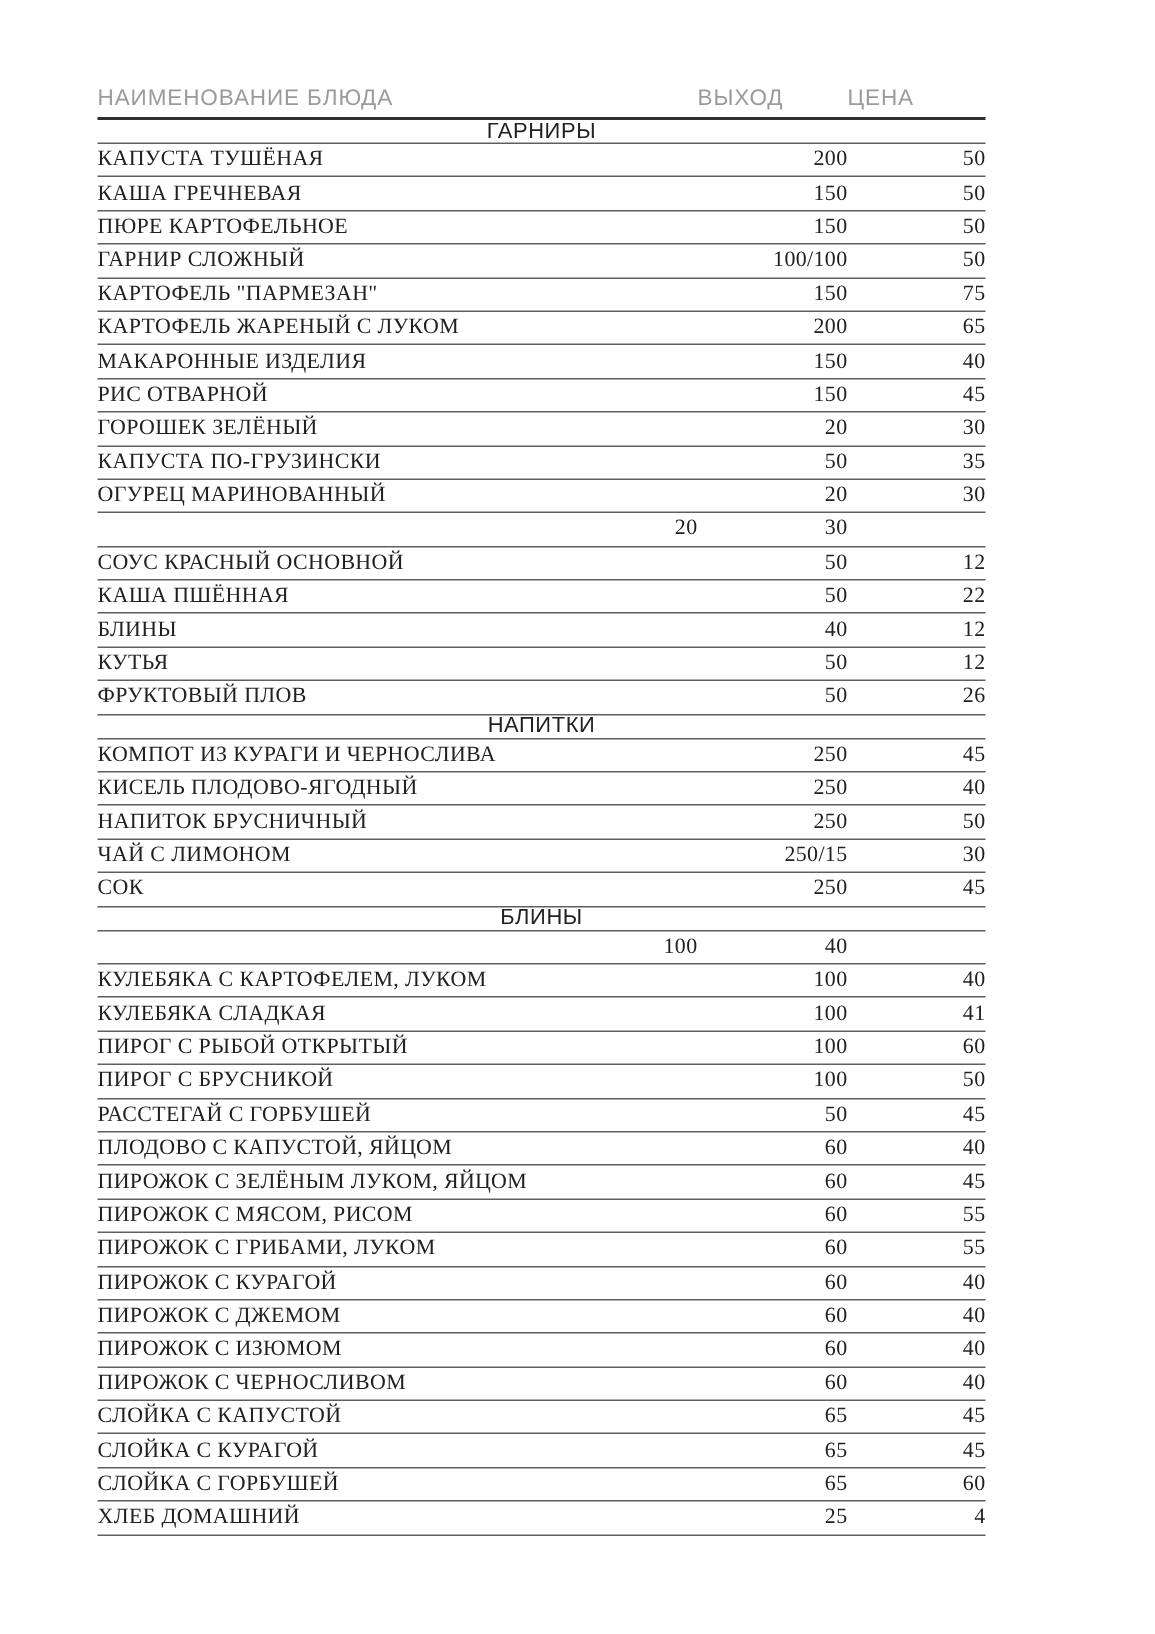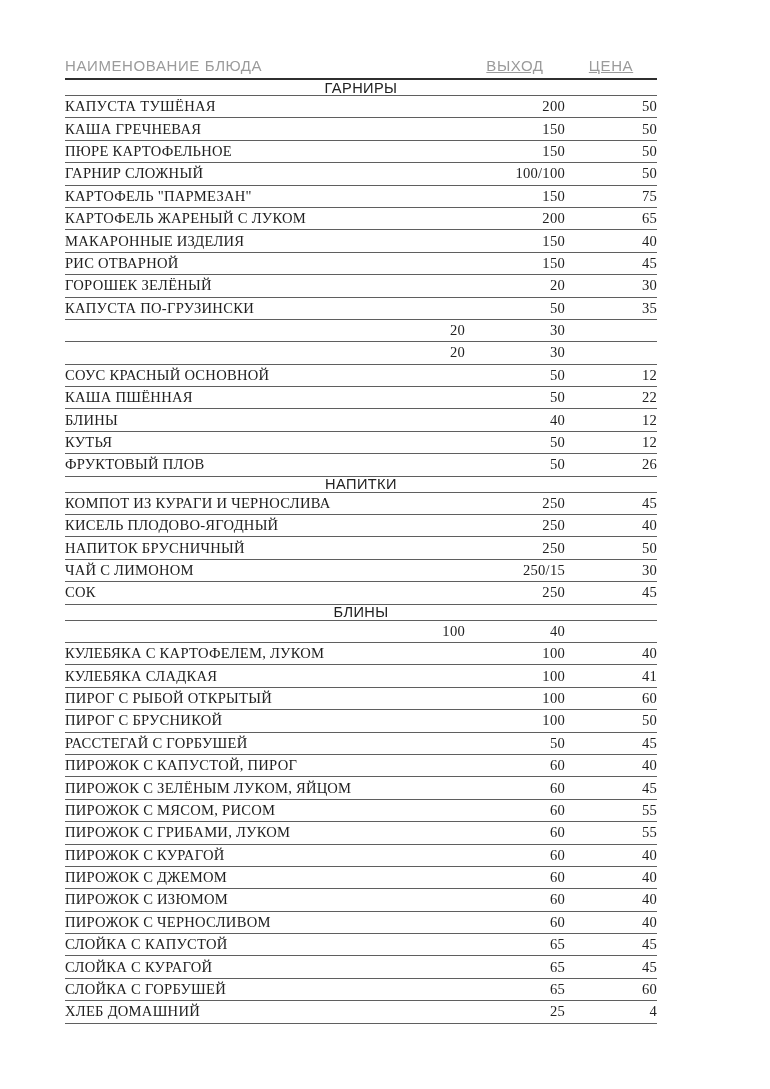--- a/index.html
+++ b/index.html
@@ -29,21 +29,21 @@
   .hdr-row {
     display: grid;
     grid-template-columns: 1fr 100px 92px;
     align-items: center;
     height: 28px;
     border-bottom: 2px solid var(--header-divider);
     color: var(--header-text);
     font-size: 15px;
     letter-spacing: 0.6px;
   }
-  .hdr-row .c-out, .hdr-row .c-price { text-align: center; text-decoration: underline; }
+  .hdr-row .c-out, .hdr-row .c-price { text-align: left; }
   .row {
     display: grid;
     grid-template-columns: 1fr 100px 92px;
     align-items: center;
     height: 22.4px;
     border-bottom: 1px solid var(--divider);
     color: var(--row-text);
     font-size: 14.6px;
     letter-spacing: 0.25px;
     white-space: nowrap;
@@ -117,20 +117,21 @@
           <div class="c-name">ГОРОШЕК ЗЕЛЁНЫЙ</div>
           <div class="c-out">20</div>
           <div class="c-price">30</div>
         </div>
         <div class="row">
           <div class="c-name">КАПУСТА ПО-ГРУЗИНСКИ</div>
           <div class="c-out">50</div>
           <div class="c-price">35</div>
         </div>
         <div class="row">
+          <div class="c-name">ОГУРЕЦ МАРИНОВАННЫЙ</div>
           <div class="c-out">20</div>
           <div class="c-price">30</div>
         </div>
         <div class="row">
           <div class="c-out">20</div>
           <div class="c-price">30</div>
         </div>
         <div class="row">
           <div class="c-name">СОУС КРАСНЫЙ ОСНОВНОЙ</div>
           <div class="c-out">50</div>
@@ -206,21 +207,21 @@
           <div class="c-name">ПИРОГ С БРУСНИКОЙ</div>
           <div class="c-out">100</div>
           <div class="c-price">50</div>
         </div>
         <div class="row">
           <div class="c-name">РАССТЕГАЙ С ГОРБУШЕЙ</div>
           <div class="c-out">50</div>
           <div class="c-price">45</div>
         </div>
         <div class="row">
-          <div class="c-name">ПИРОЖОК С КАПУСТОЙ, ПИРОГ</div>
+          <div class="c-name">ПЛОДОВО С КАПУСТОЙ, ЯЙЦОМ</div>
           <div class="c-out">60</div>
           <div class="c-price">40</div>
         </div>
         <div class="row">
           <div class="c-name">ПИРОЖОК С ЗЕЛЁНЫМ ЛУКОМ, ЯЙЦОМ</div>
           <div class="c-out">60</div>
           <div class="c-price">45</div>
         </div>
         <div class="row">
           <div class="c-name">ПИРОЖОК С МЯСОМ, РИСОМ</div>

